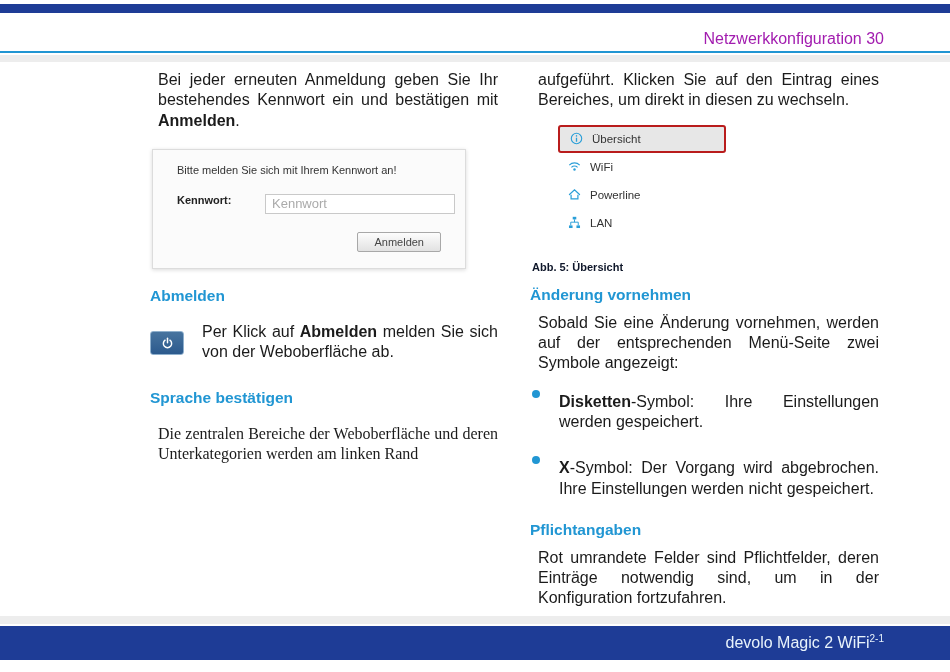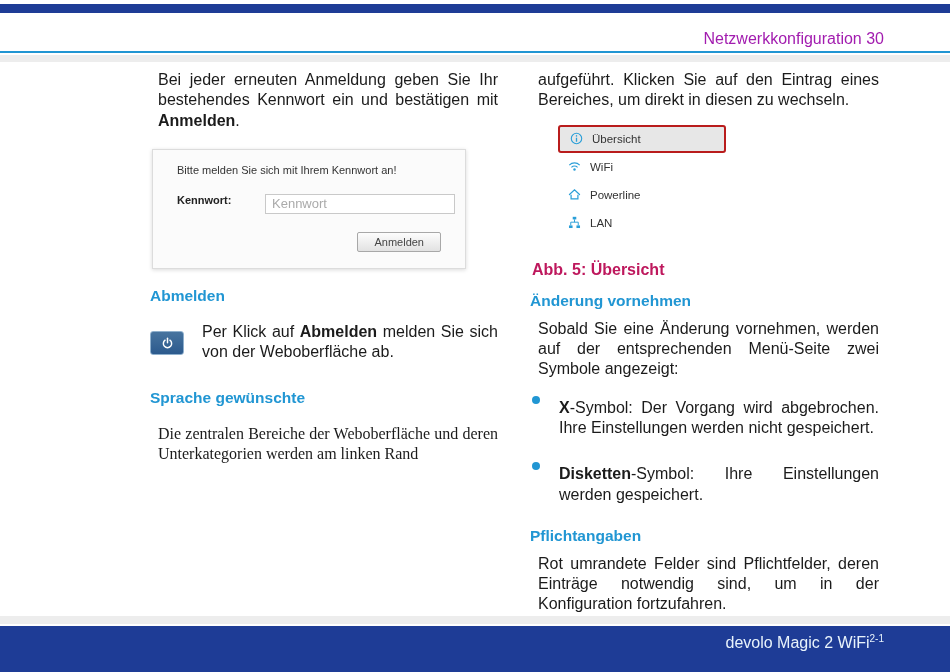--- a/index.html
+++ b/index.html
@@ -5,21 +5,21 @@
   html,body{margin:0;padding:0;background:#ffffff;}
   .page{position:relative;width:950px;height:672px;background:#fff;overflow:hidden;
         font-family:"Liberation Sans",sans-serif;color:#1b1b1b;}
   
   .topbar{position:absolute;top:4px;left:0;right:0;height:9px;background:#1e3c96;}
   .header-line{position:absolute;top:30px;left:0;right:66px;text-align:right;
                color:#a21caf;font-size:16px;font-weight:400;}
   .header-rule{position:absolute;top:51px;left:0;right:0;height:2px;background:#2196d3;}
   .gray-strip-top{position:absolute;top:55px;left:0;right:0;height:7px;background:#ededed;}
   .gray-strip-bottom{position:absolute;top:616px;left:0;right:0;height:8px;background:#ededed;}
-  .footerbar{position:absolute;top:626px;left:0;right:0;height:46px;background:#1e3c96;}
+  .footerbar{position:absolute;top:626px;left:0;right:0;height:34px;background:#1e3c96;}
   .footer-text{position:absolute;right:66px;top:7px;color:#e8f3fb;font-size:16px;}
   .footer-text sup{font-size:10px;}
   
   .col{position:absolute;top:62px;}
   .col-left{left:150px;width:356px;}
   .col-right{left:530px;width:357px;}
   p.body{font-size:16px;line-height:1.27;text-align:justify;margin:8px;}
   .b{font-weight:bold;}
   h3{margin:18px 0 9px;font-size:15.5px;color:#2196d3;font-weight:bold;}
   
@@ -47,21 +47,21 @@
   .flag .s2{flex:1;background:#d2232a;}
   .flag .s3{flex:1;background:#f8cc00;}
   
   .menu{margin:14px 0 0 28px;width:168px;}
   .menu-row{display:flex;align-items:center;height:28px;padding:0 9px;font-size:11.5px;color:#333;
             box-sizing:border-box;}
   .menu-row.active{background:#e7e7e7;border:2px solid #b91c1c;border-radius:3px;}
   .menu-icon{flex:none;width:14px;height:14px;margin-right:9px;color:#2b9fd8;display:flex;
              align-items:center;justify-content:center;}
   .menu-icon svg{width:13px;height:13px;display:block;}
-  .caption{margin:24px 0 0 2px;font-size:16px;font-weight:bold;color:#be185d;}
+  .caption{margin:24px 0 0 2px;font-size:11px;font-weight:bold;color:#0f172a;}
   
   ul.bullets{list-style:none;margin:10px 0 0;padding:0;}
   ul.bullets li{display:flex;margin-bottom:10px;}
   .bullet-dot{flex:none;width:8px;height:8px;border-radius:50%;background:#2196d3;margin:6px 11px 0 2px;}
   ul.bullets p.body{flex:1;}
 </style>
 </head>
 <body>
 
 <div class="page">
@@ -94,21 +94,21 @@
     <div class="icon-row">
       <span class="power-tile">
         <svg width="13" height="13" viewBox="0 0 16 16">
           <path d="M8 1.5 v5.5" stroke="#ffffff" stroke-width="1.8" stroke-linecap="round" fill="none"></path>
           <path d="M5 3.9 a5.1 5.1 0 1 0 6 0" stroke="#ffffff" stroke-width="1.8" stroke-linecap="round" fill="none"></path>
         </svg>
       </span>
       <p class="body"><span>Per Klick auf </span><span class="b">Abmelden</span><span> melden Sie sich von der Weboberfläche ab.</span></p>
     </div>
 
-    <h3>Sprache gewünschte</h3>
+    <h3>Sprache bestätigen</h3>
 
     <p class="body" style="margin-top:17px;font-family:Liberation Serif, serif;">Die zentralen Bereiche der Weboberfläche und deren Unterkategorien werden am linken Rand</p>
   </div>
 
   <div class="col col-right">
 
     <p class="body">aufgeführt. Klicken Sie auf den Eintrag eines Bereiches, um direkt in diesen zu wechseln.</p>
 
     <div class="menu">
       <div class="menu-row active">
@@ -154,25 +154,25 @@
     </div>
 
     <div class="caption">Abb. 5: Übersicht</div>
 
     <h3 style="margin-top:13px;">Änderung vornehmen</h3>
     <p class="body">Sobald Sie eine Änderung vornehmen, werden auf der entsprechenden Menü-Seite zwei Symbole angezeigt:</p>
 
     <ul class="bullets">
       <li>
         <span class="bullet-dot"></span>
-        <p class="body"><span class="b">X</span><span>-Symbol: Der Vorgang wird abgebrochen. Ihre Einstellungen werden nicht gespeichert.</span></p>
+        <p class="body"><span class="b">Disketten</span><span>-Symbol: Ihre Einstellungen werden gespeichert.</span></p>
       </li>
       <li>
         <span class="bullet-dot"></span>
-        <p class="body"><span class="b">Disketten</span><span>-Symbol: Ihre Einstellungen werden gespeichert.</span></p>
+        <p class="body"><span class="b">X</span><span>-Symbol: Der Vorgang wird abgebrochen. Ihre Einstellungen werden nicht gespeichert.</span></p>
       </li>
     </ul>
 
     <h3 style="margin-top:14px;">Pflichtangaben</h3>
     <p class="body">Rot umrandete Felder sind Pflichtfelder, deren Einträge notwendig sind, um in der Konfiguration fortzufahren.</p>
   </div>
 
   <div class="gray-strip-bottom"></div>
   <div class="footerbar">
     <div class="footer-text"><span>devolo Magic 2 WiFi</span><sup>2-1</sup></div>

